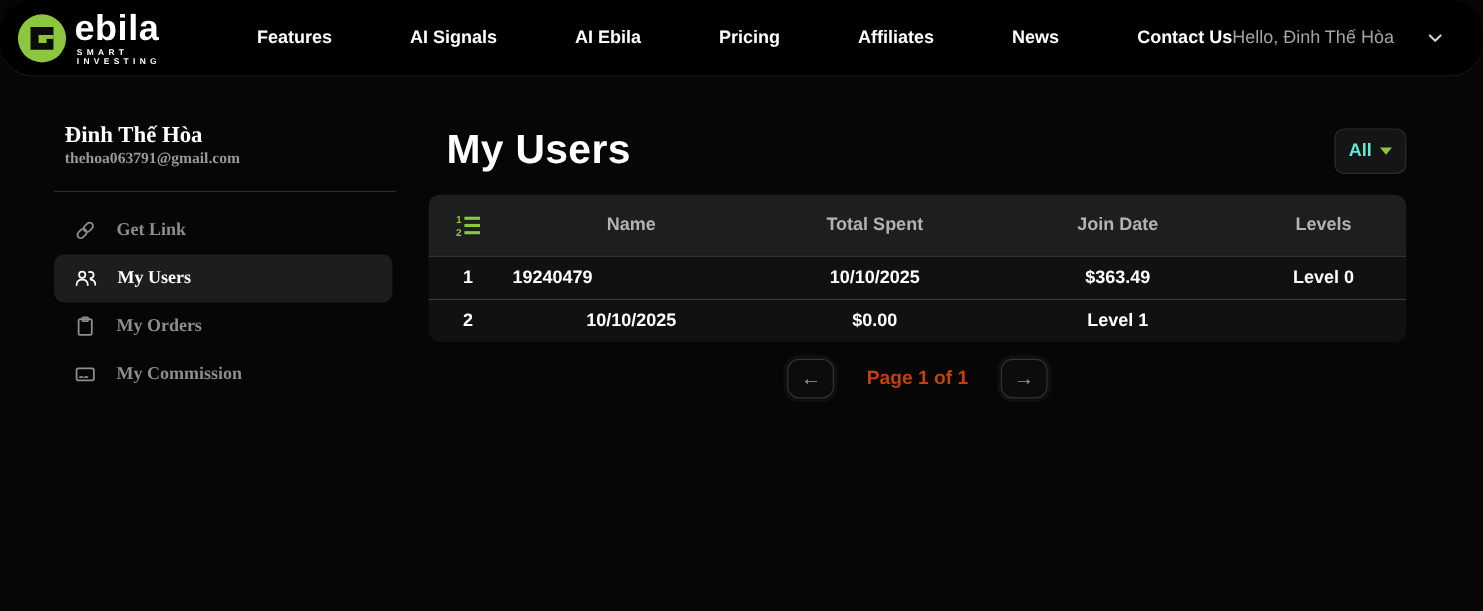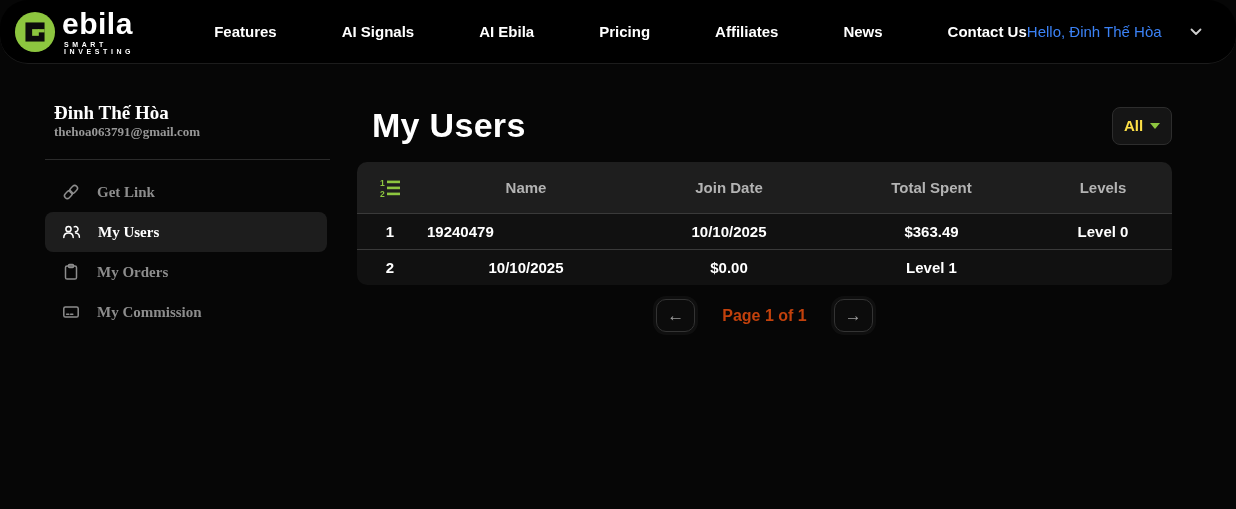--- a/index.html
+++ b/index.html
@@ -14,21 +14,21 @@
     height:64px; background:#000; display:flex; align-items:center;
     border-bottom:1px solid #1c1c1c;
     border-radius:28px;
   }
   .logo { display:flex; align-items:center; margin-left:14px; gap:6px; }
   .logo-text { display:flex; flex-direction:column; line-height:1; }
   .brand { font-size:30px; font-weight:700; color:#fff; letter-spacing:.5px; }
   .tagline { font-size:7px; font-weight:700; letter-spacing:3.6px; color:#fff; margin-top:2px; padding-left:2px; }
   .nav-items { display:flex; gap:65px; margin-left:80px; }
   .nav-item { font-size:15px; font-weight:600; color:#fff; cursor:pointer; white-space:nowrap; }
-  .greeting { margin-left:auto; display:flex; align-items:center; gap:28px; font-size:15px; color:#3b82f6; cursor:pointer; white-space:nowrap; }
+  .greeting { margin-left:auto; display:flex; align-items:center; gap:28px; font-size:15px; color:#a3a3a3; cursor:pointer; white-space:nowrap; }
   .flag-btn {
     margin:0 28px 0 46px; width:40px; height:32px; flex:0 0 auto;
     border:1px solid #3a3a3a; border-radius:8px; background:#060606;
     display:flex; align-items:center; justify-content:center; cursor:pointer;
   }
   
   .content { display:flex; height:445px; }
   .sidebar { width:357px; flex:0 0 auto; padding:38px 0 0 45px;font-family:Liberation Serif, serif; }
   .user-block { padding-left:9px; }
   .user-name { font-size:19px; font-weight:700; color:#fff; }
@@ -42,21 +42,21 @@
   }
   .menu-item.active { background:#1d1d1d; color:#fff; }
   .menu-item svg { flex:0 0 auto; }
   
   .main { flex:1; padding-right:64px; }
   .main-header { display:flex; align-items:center; justify-content:space-between; margin-top:42px; }
   .page-title { font-size:34px; font-weight:700; margin-left:15px; letter-spacing:.3px; }
   .all-btn {
     width:60px; height:38px; background:#151515; border:1px solid #2d2d2d; border-radius:8px;
     display:flex; align-items:center; justify-content:center; gap:7px;
-    color:#fde047; font-size:15px; font-weight:700; cursor:pointer;
+    color:#5eead4; font-size:15px; font-weight:700; cursor:pointer;
   }
   .caret-down { width:0; height:0; border-left:5px solid transparent; border-right:5px solid transparent; border-top:6px solid #8dc63f; }
   .table { margin-top:17px; border-radius:10px; overflow:hidden; }
   .thead, .trow {
     display:grid; grid-template-columns:66px 206px 200px 205px 1fr; align-items:center;
   }
   .thead { background:#1e1e1e; height:51px; color:#b3b3b3; font-size:15px; font-weight:600; }
   .th, .td { text-align:center; }
   .th-icon { display:flex; justify-content:center; align-items:center; }
   .trow { background:#111111; height:36px; border-top:1px solid #3a3a3a; color:#fff; font-size:15px; font-weight:700; }
@@ -199,22 +199,22 @@
         <div class="th th-icon">
           <svg width="21" height="22" viewBox="0 0 21 22" fill="#8dc63f">
             <text x="0" y="9" font-size="8.5" font-weight="bold" font-family="Liberation Sans, sans-serif">1</text>
             <rect x="7" y="3.6" width="13" height="2.6"></rect>
             <text x="0" y="20" font-size="8.5" font-weight="bold" font-family="Liberation Sans, sans-serif">2</text>
             <rect x="7" y="9.6" width="13" height="2.6"></rect>
             <rect x="7" y="15.6" width="13" height="2.6"></rect>
           </svg>
         </div>
         <div class="th">Name</div>
+        <div class="th">Total Spent</div>
         <div class="th">Join Date</div>
-        <div class="th">Total Spent</div>
         <div class="th">Levels</div>
       </div>
       <div class="trow">
         <div class="td">1</div>
         <div class="td td-name">19240479</div>
         <div class="td">10/10/2025</div>
         <div class="td">$363.49</div>
         <div class="td">Level 0</div>
       </div>
       <div class="trow">

